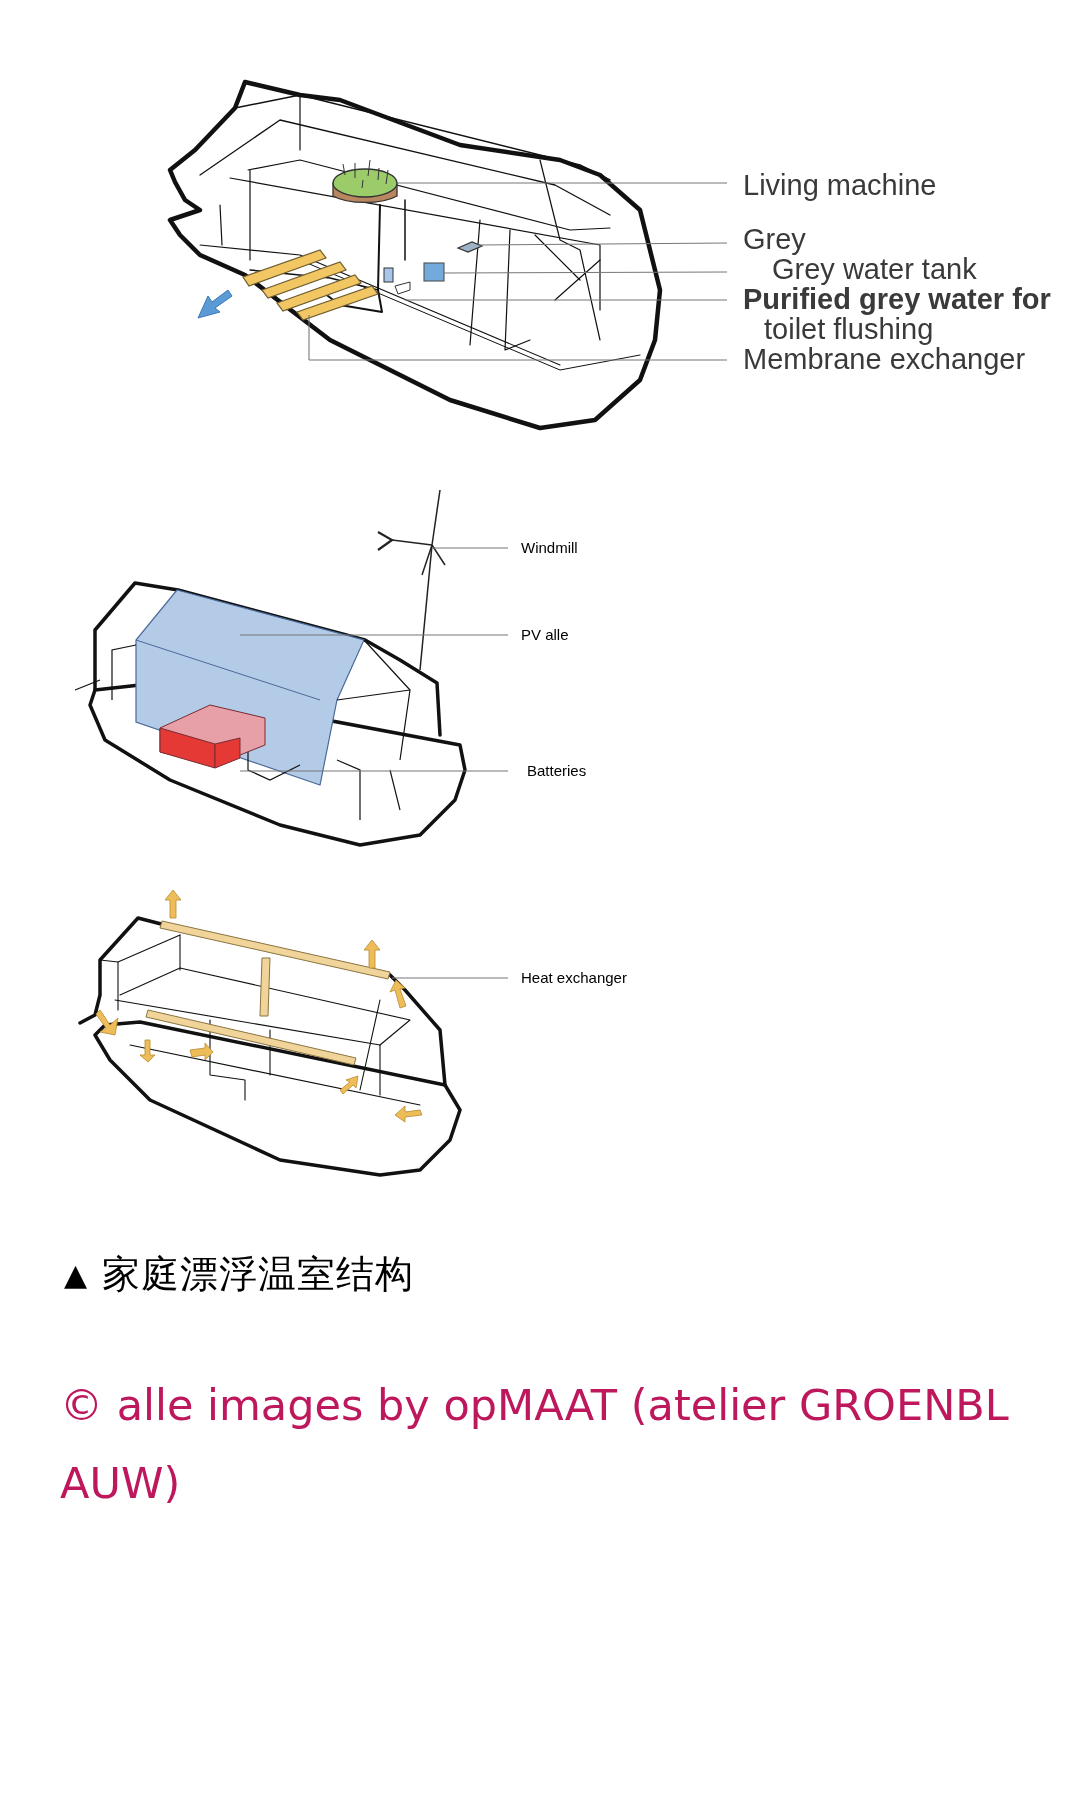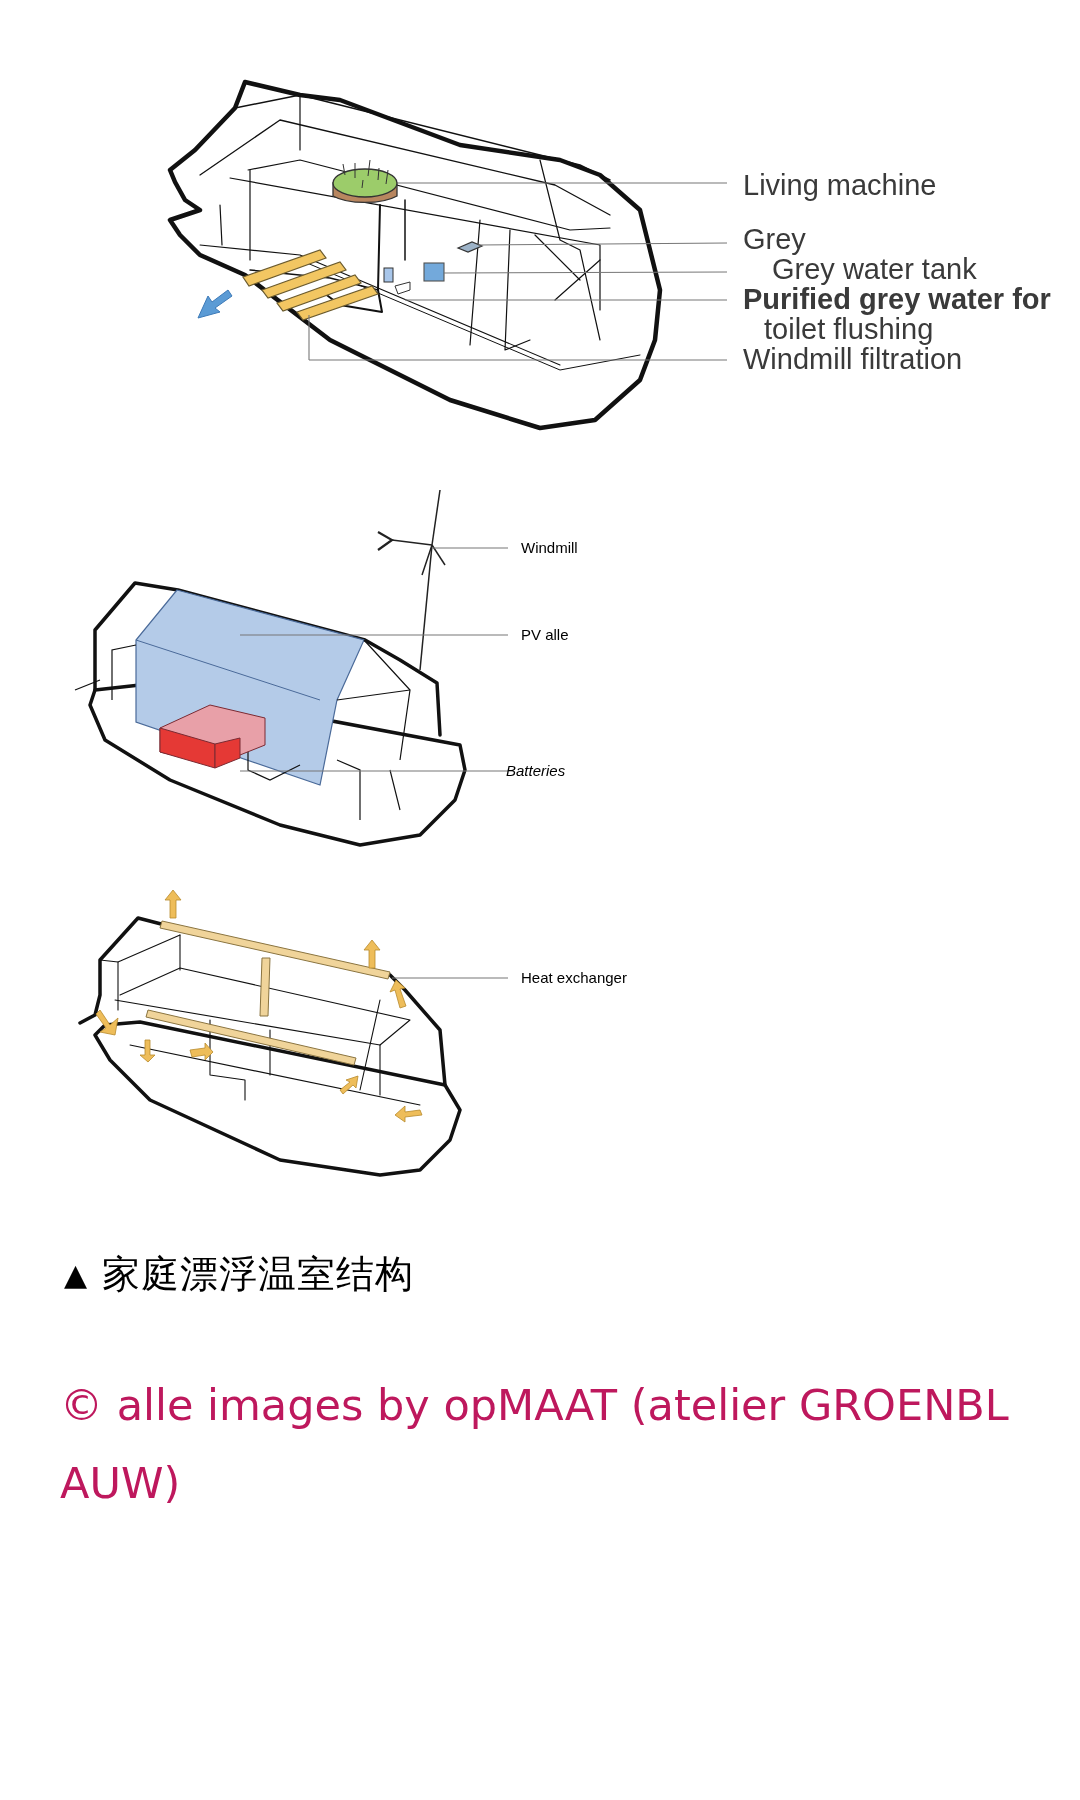--- a/index.html
+++ b/index.html
@@ -86,21 +86,21 @@
       <line x1="405" y1="300" x2="727" y2="300"></line>
       <line x1="309" y1="315" x2="309" y2="360"></line>
       <line x1="309" y1="360" x2="727" y2="360"></line>
     </g>
   </svg>
   <span class="label label-lg" style="left:743px;top:171px;">Living machine</span>
   <span class="label label-lg" style="left:743px;top:225px;">Grey</span>
   <span class="label label-lg" style="left:772px;top:255px;">Grey water tank</span>
   <span class="label label-lg" style="left:743px;top:285px;font-weight:bold;">Purified grey water for</span>
   <span class="label label-lg" style="left:754px;top:315px;margin-left:10px;">toilet flushing</span>
-  <span class="label label-lg" style="left:743px;top:345px;">Windmill filtration</span>
+  <span class="label label-lg" style="left:743px;top:345px;">Membrane exchanger</span>
 </div>
 
 <div class="figure" style="top:460px;height:400px;">
   <svg width="1080" height="400" viewBox="0 460 1080 400">
     <g fill="none" stroke="#111" stroke-linecap="round" stroke-linejoin="round">
 
       <path d="M90 705 L95 690 L140 685 L460 745 L465 770 L455 800 L420 835 L360 845 L280 825 L170 780 L105 740 Z" stroke-width="3.5"></path>
 
       <path d="M95 690 L95 630 L135 583 L178 590 L365 640 L400 660 L437 683 L440 735" stroke-width="3.5"></path>
     </g>
@@ -135,21 +135,21 @@
     </g>
 
     <g stroke="#777" stroke-width="1.1">
       <line x1="432" y1="548" x2="508" y2="548"></line>
       <line x1="240" y1="635" x2="508" y2="635"></line>
       <line x1="240" y1="771" x2="508" y2="771"></line>
     </g>
   </svg>
   <span class="label label-sm" style="left:521px;top:80px;">Windmill</span>
   <span class="label label-sm" style="left:521px;top:167px;">PV alle</span>
-  <span class="label label-sm" style="left:506px;top:303px;font-style:italic;">Batteries</span>
+  <span class="label label-sm" style="left:527px;top:303px;">Batteries</span>
 </div>
 
 <div class="figure" style="top:870px;height:330px;">
   <svg width="1080" height="330" viewBox="0 870 1080 330">
     <g fill="none" stroke="#111" stroke-linecap="round" stroke-linejoin="round">
 
       <path d="M95 1035 L105 1025 L140 1022 L445 1085 L460 1110 L450 1140 L420 1170 L380 1175 L280 1160 L150 1100 L110 1060 Z" stroke-width="3.5"></path>
 
       <path d="M80 1023 L95 1015 L100 995 L100 960 L138 918 L165 925 L390 975 L405 990 L440 1030 L445 1085" stroke-width="3.5"></path>
       <g stroke-width="1.1">

